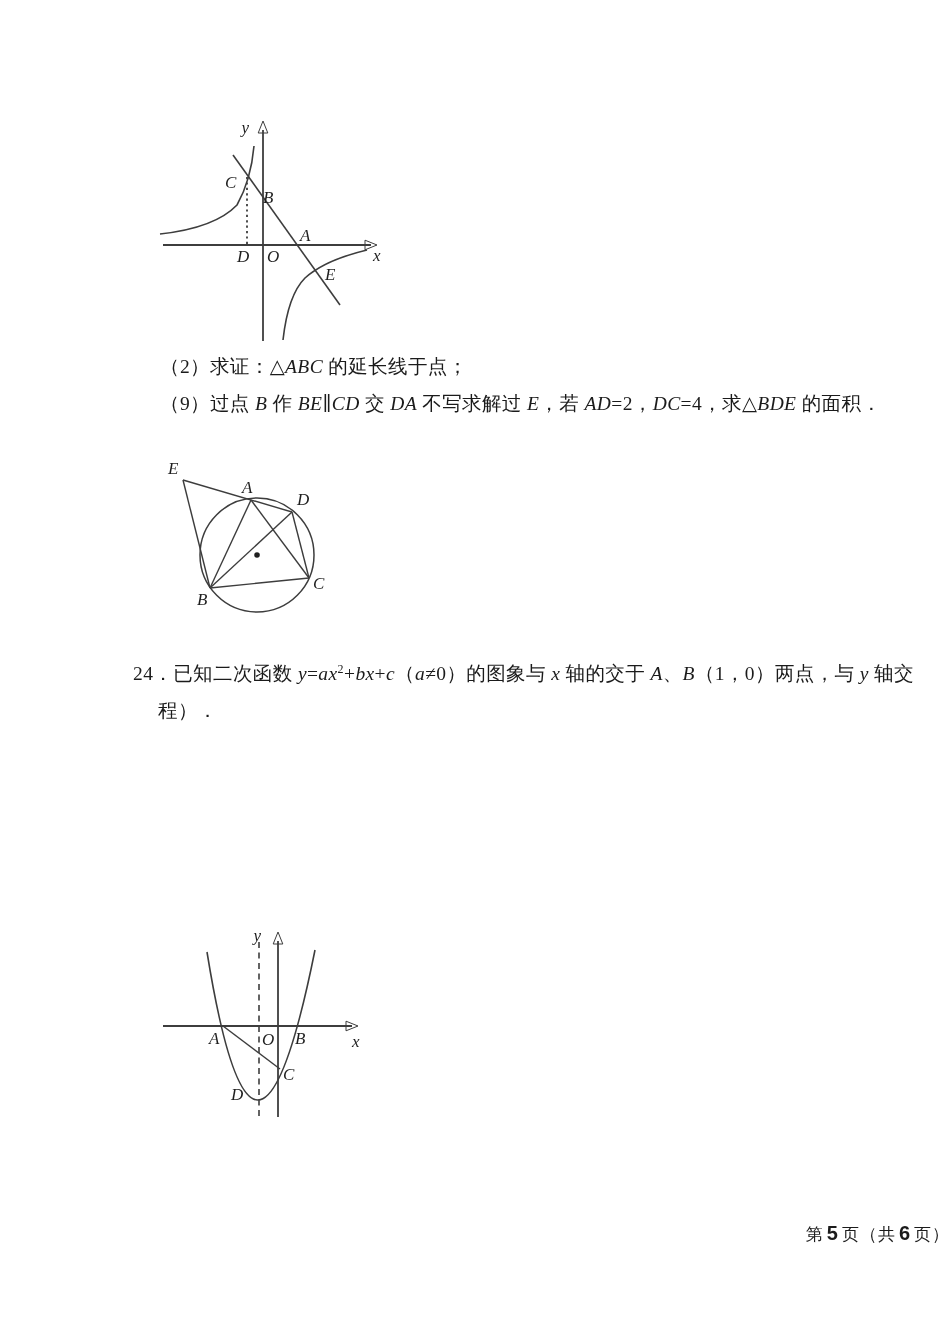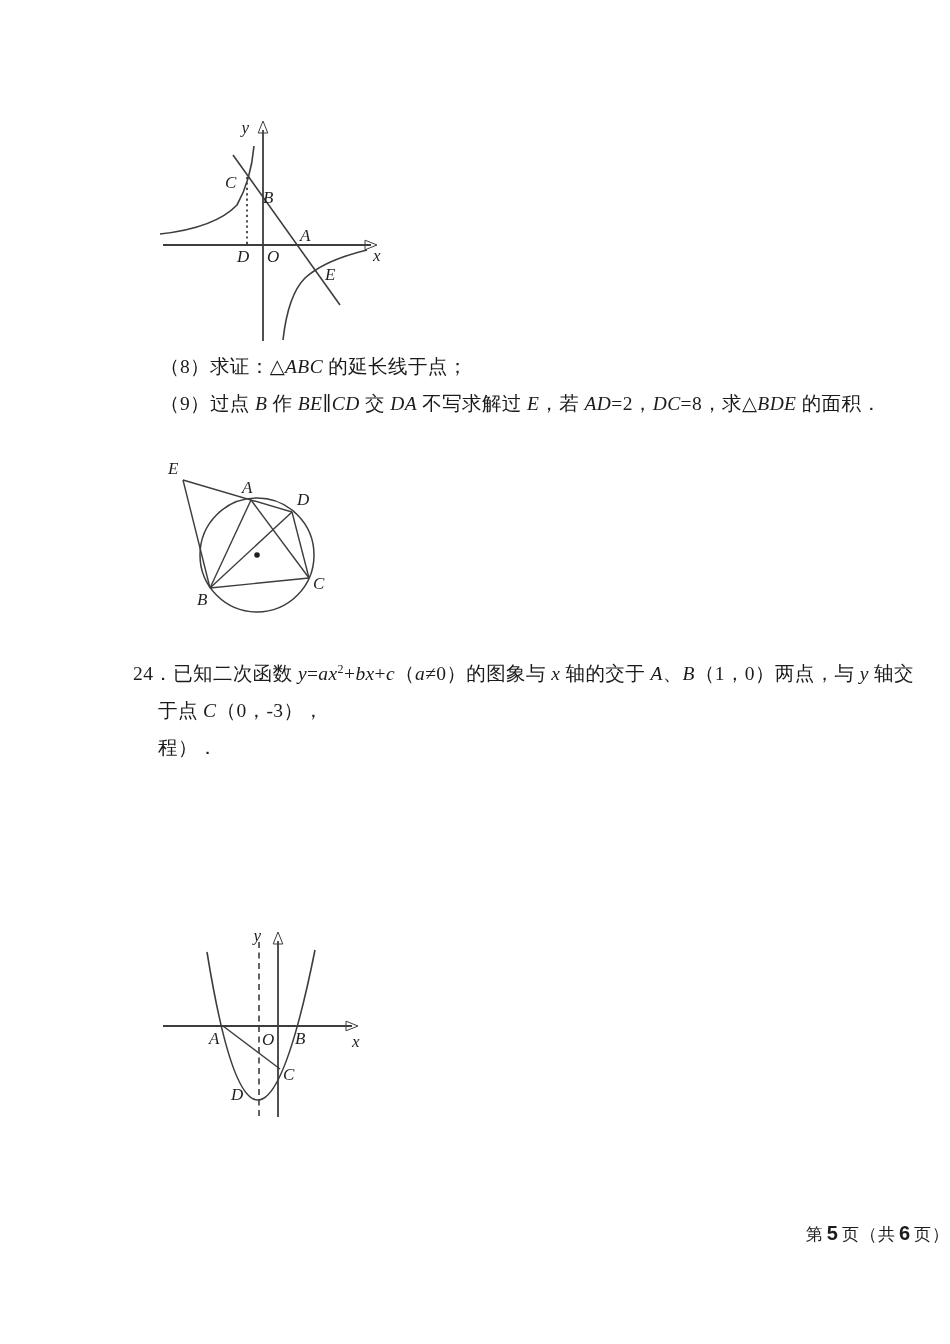--- a/index.html
+++ b/index.html
@@ -42,22 +42,22 @@
     <text class="flabel" x="218" y="151">x</text>
     <text class="flabel" x="70" y="78">C</text>
     <text class="flabel" x="108" y="93">B</text>
     <text class="flabel" x="145" y="131">A</text>
     <text class="flabel" x="82" y="152">D</text>
     <text class="flabel" x="112" y="152">O</text>
     <text class="flabel" x="170" y="170">E</text>
   </svg>
 
   <div class="text-block" style="top:348px;">
-    <div class="line sub"><span>（8）求证：△</span><span class="it">ABC</span><span> 的延长线于点；</span></div>
-    <div class="line sub"><span>（9）过点 </span><span class="it">B</span><span> 作 </span><span class="it">BE</span><span>∥</span><span class="it">CD</span><span> 交 </span><span class="it">DA</span><span> 不写求解过 </span><span class="it">E</span><span>，若 </span><span class="it">AD</span><span>=2，</span><span class="it">DC</span><span>=8，求△</span><span class="it">BDE</span><span> 的面积．</span></div>
+    <div class="line sub"><span>（2）求证：△</span><span class="it">ABC</span><span> 的延长线于点；</span></div>
+    <div class="line sub"><span>（9）过点 </span><span class="it">B</span><span> 作 </span><span class="it">BE</span><span>∥</span><span class="it">CD</span><span> 交 </span><span class="it">DA</span><span> 不写求解过 </span><span class="it">E</span><span>，若 </span><span class="it">AD</span><span>=2，</span><span class="it">DC</span><span>=4，求△</span><span class="it">BDE</span><span> 的面积．</span></div>
   </div>
 
   <svg class="fig" style="left:145px; top:455px;" width="245" height="178" viewBox="0 0 245 178">
     <circle class="outline" cx="112" cy="100" r="57" stroke-width="1.5"></circle>
     <circle cx="112" cy="100" r="2.8" fill="#1f1f1f" stroke="none"></circle>
     <line x1="38" y1="25" x2="147" y2="57" stroke-width="1.4"></line>
     <line x1="38" y1="25" x2="65" y2="133" stroke-width="1.4"></line>
     <line x1="106" y1="45" x2="65" y2="133" stroke-width="1.4"></line>
     <line x1="106" y1="45" x2="164" y2="123" stroke-width="1.4"></line>
     <line x1="65" y1="133" x2="147" y2="57" stroke-width="1.4"></line>
@@ -65,21 +65,20 @@
     <line x1="147" y1="57" x2="164" y2="123" stroke-width="1.4"></line>
     <text class="flabel" x="23" y="19">E</text>
     <text class="flabel" x="97" y="38">A</text>
     <text class="flabel" x="152" y="50">D</text>
     <text class="flabel" x="168" y="134">C</text>
     <text class="flabel" x="52" y="150">B</text>
   </svg>
 
   <div class="text-block" style="top:655px;">
     <div class="line num"><span>24．已知二次函数 </span><span class="it">y</span><span>=</span><span class="it">ax</span><sup>2</sup><span>+</span><span class="it">bx</span><span>+</span><span class="it">c</span><span>（</span><span class="it">a</span><span>≠0）的图象与 </span><span class="it">x</span><span> 轴的交于 </span><span class="it">A</span><span>、</span><span class="it">B</span><span>（1，0）两点，与 </span><span class="it">y</span><span> 轴交</span></div>
-    <div class="line cont"><span>于点 </span><span class="it">C</span><span>（0，-3），</span></div>
     <div class="line cont"><span>程）．</span></div>
   </div>
 
   <svg class="fig" style="left:155px; top:920px;" width="220" height="212" viewBox="0 0 220 212">
     <line x1="8" y1="106" x2="197" y2="106" stroke-width="1.8"></line>
     <path class="arrow" d="M203 106 L191 101.2 L191 110.8 Z"></path>
     <line x1="123" y1="21" x2="123" y2="197" stroke-width="1.8"></line>
     <path class="arrow" d="M123 12 L118.2 24 L127.8 24 Z"></path>
     <line x1="104" y1="22" x2="104" y2="196" stroke-width="1.6" stroke-dasharray="6,4.5"></line>
     <path d="M 52 32 Q 100 329 160 30" stroke-width="1.6"></path>

